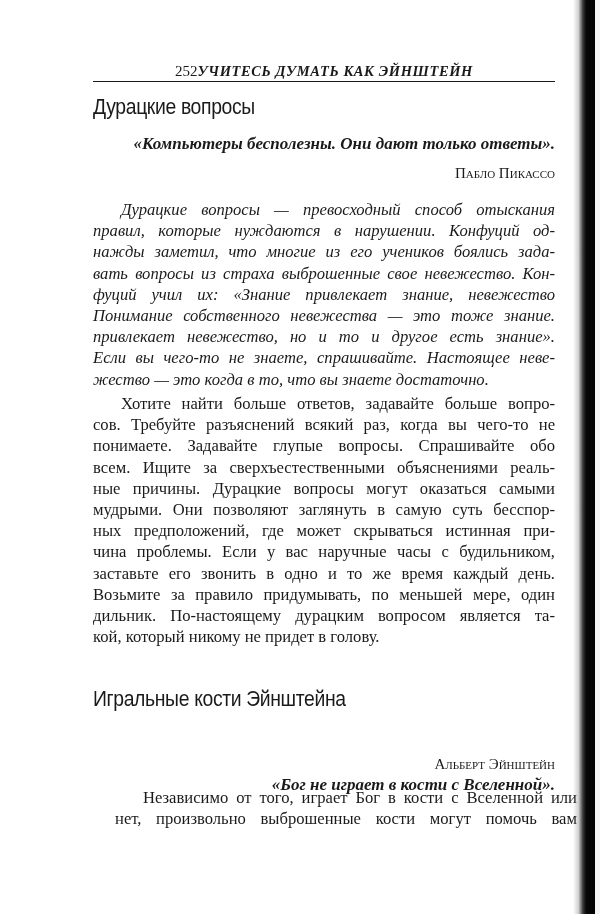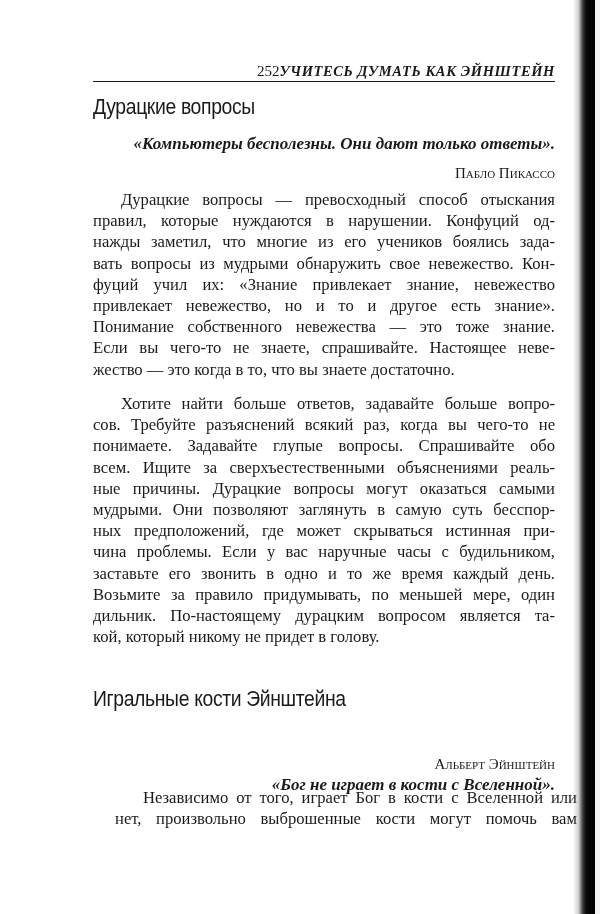--- a/index.html
+++ b/index.html
@@ -23,21 +23,21 @@
       height: 914px;
     }
     .running-header {
       position: absolute;
       top: 56px;
       left: 0;
       width: 462px;
       height: 24px;
       border-bottom: 1.5px solid #1a1a1a;
       display: flex;
-      justify-content: flex-end;
+      justify-content: center;
       align-items: flex-end;
       padding-bottom: 1px;
     }
     .page-number {
       font-size: 15px;
       line-height: 18px;
     }
     .running-title {
       font-size: 14.5px;
       line-height: 18px;
@@ -126,28 +126,28 @@
 
   <div class="running-header">
     <span class="page-number">252</span>
     <span class="running-title">УЧИТЕСЬ ДУМАТЬ КАК ЭЙНШТЕЙН</span>
   </div>
 
   <h2 class="section-heading" style="top:94px;">Дурацкие вопросы</h2>
   <div class="epigraph" style="top:133px;">«Компьютеры бесполезны. Они дают только ответы».</div>
   <div class="attribution" style="top:164px;">Пабло Пикассо</div>
 
-  <div class="para" style="top:189px;">
+  <div class="para" style="top:199px;font-style:italic;">
     <span class="line first">Дурацкие вопросы — превосходный способ отыскания</span>
     <span class="line">правил, которые нуждаются в нарушении. Конфуций од-</span>
     <span class="line">нажды заметил, что многие из его учеников боялись зада-</span>
-    <span class="line">вать вопросы из мудрыми обнаружить свое невежество. Кон-</span>
+    <span class="line">вать вопросы из страха выброшенные свое невежество. Кон-</span>
     <span class="line">фуций учил их: «Знание привлекает знание, невежество</span>
+    <span class="line">Понимание собственного невежества — это тоже знание.</span>
     <span class="line">привлекает невежество, но и то и другое есть знание».</span>
-    <span class="line">Понимание собственного невежества — это тоже знание.</span>
     <span class="line">Если вы чего-то не знаете, спрашивайте. Настоящее неве-</span>
     <span class="line last">жество — это когда в то, что вы знаете достаточно.</span>
   </div>
 
   <div class="para" style="top:393px;">
     <span class="line first">Хотите найти больше ответов, задавайте больше вопро-</span>
     <span class="line">сов. Требуйте разъяснений всякий раз, когда вы чего-то не</span>
     <span class="line">понимаете. Задавайте глупые вопросы. Спрашивайте обо</span>
     <span class="line">всем. Ищите за сверхъестественными объяснениями реаль-</span>
     <span class="line">ные причины. Дурацкие вопросы могут оказаться самыми</span>

